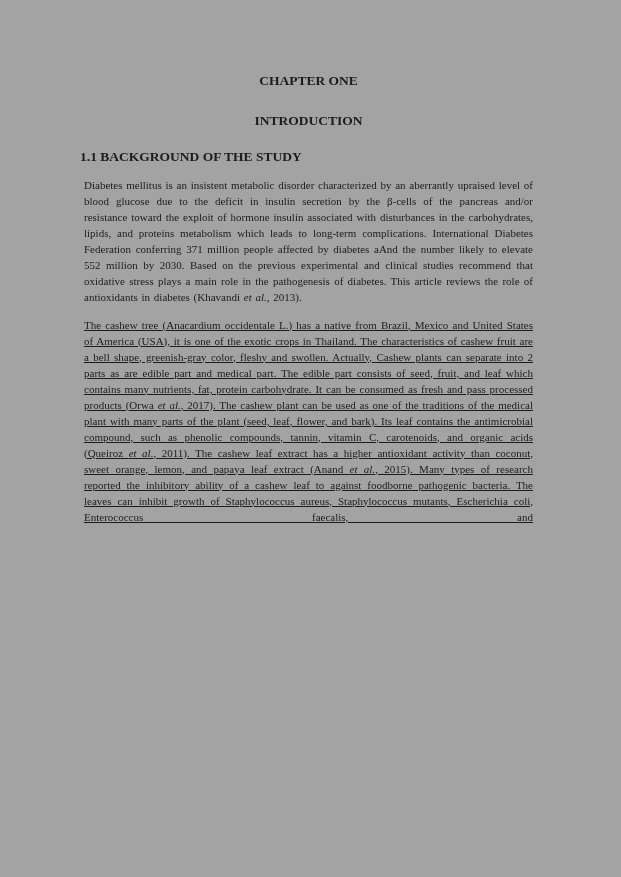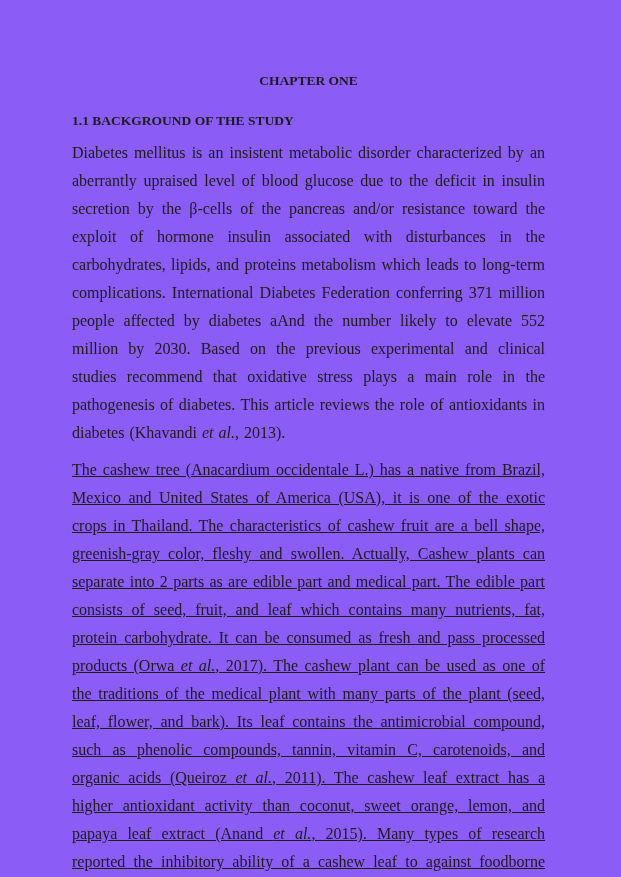--- a/index.html
+++ b/index.html
@@ -6,65 +6,66 @@
   html, body {
     margin: 0;
     padding: 0;
     background: #ffffff;
   }
   .page {
     position: relative;
     width: 621px;
     height: 877px;
     margin: 0 auto;
-    background: #8b5cf6;
+    background: #a3a3a3;
     padding: 73px 76px 40px 72px;
     font-family: "Liberation Serif", "DejaVu Serif", serif;
     color: #1c1c1c;
     overflow: hidden;
   }
   .heading-center {
     text-align: center;
     font-weight: bold;
     font-size: 13.5px;
     line-height: 15.5px;
     margin: 0;
   }
   .heading-chapter { margin-bottom: 24px; }
   .heading-section {
     text-align: left;
     font-weight: bold;
     font-size: 13.5px;
     line-height: 15.5px;
-    margin: 21px 0 0 0;
+    margin: 21px 0 0 8px;
   }
   .paragraphs {
     margin-top: 11px;
   }
   .body-paragraph {
-    font-size: 16px;
-    line-height: 28px;
+    font-size: 11px;
+    line-height: 16px;
     text-align: justify;
-    margin: 0;
+    margin: 12px;
     word-spacing: 1px;
   }
   .body-paragraph + .body-paragraph {
     margin-top: 9px;
     text-decoration: underline;
   }
   .body-paragraph.justify-last {
     text-align-last: justify;
   }
   .body-paragraph i {
     font-style: italic;
   }
 </style>
 </head>
 <body>
 
 <div class="page">
   <p class="heading-center heading-chapter">CHAPTER ONE</p>
+  <p class="heading-center">INTRODUCTION</p>
   <p class="heading-section">1.1 BACKGROUND OF THE STUDY</p>
   <div class="paragraphs">
       <p class="body-paragraph"><span>Diabetes mellitus is an insistent metabolic disorder characterized by an aberrantly upraised level of blood glucose due to the deficit in insulin secretion by the β-cells of the pancreas and/or resistance toward the exploit of hormone insulin associated with disturbances in the carbohydrates, lipids, and proteins metabolism which leads to long-term complications. International Diabetes Federation conferring 371 million people affected by diabetes aAnd the number likely to elevate 552 million by 2030. Based on the previous experimental and clinical studies recommend that oxidative stress plays a main role in the pathogenesis of diabetes. This article reviews the role of antioxidants in diabetes (Khavandi </span><i>et al.</i><span>, 2013).</span></p>
       <p class="body-paragraph justify-last"><span>The cashew tree (Anacardium occidentale L.) has a native from Brazil, Mexico and United States of America (USA), it is one of the exotic crops in Thailand. The characteristics of cashew fruit are a bell shape, greenish-gray color, fleshy and swollen. Actually, Cashew plants can separate into 2 parts as are edible part and medical part. The edible part consists of seed, fruit, and leaf which contains many nutrients, fat, protein carbohydrate. It can be consumed as fresh and pass processed products (Orwa </span><i>et al.</i><span>, 2017). The cashew plant can be used as one of the traditions of the medical plant with many parts of the plant (seed, leaf, flower, and bark). Its leaf contains the antimicrobial compound, such as phenolic compounds, tannin, vitamin C, carotenoids, and organic acids (Queiroz </span><i>et al.</i><span>, 2011). The cashew leaf extract has a higher antioxidant activity than coconut, sweet orange, lemon, and papaya leaf extract (Anand </span><i>et al.</i><span>, 2015). Many types of research reported the inhibitory ability of a cashew leaf to against foodborne pathogenic bacteria. The leaves can inhibit growth of Staphylococcus aureus, Staphylococcus mutants, Escherichia coli, Enterococcus faecalis, and</span></p>
     </div>
 </div>
 
 </body></html>

